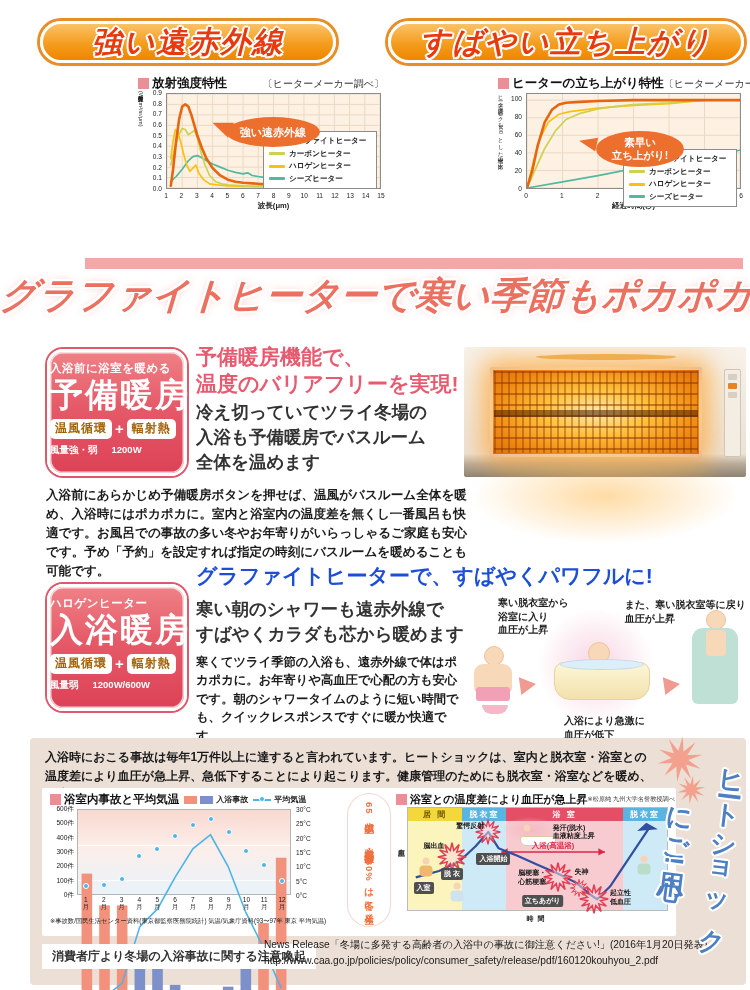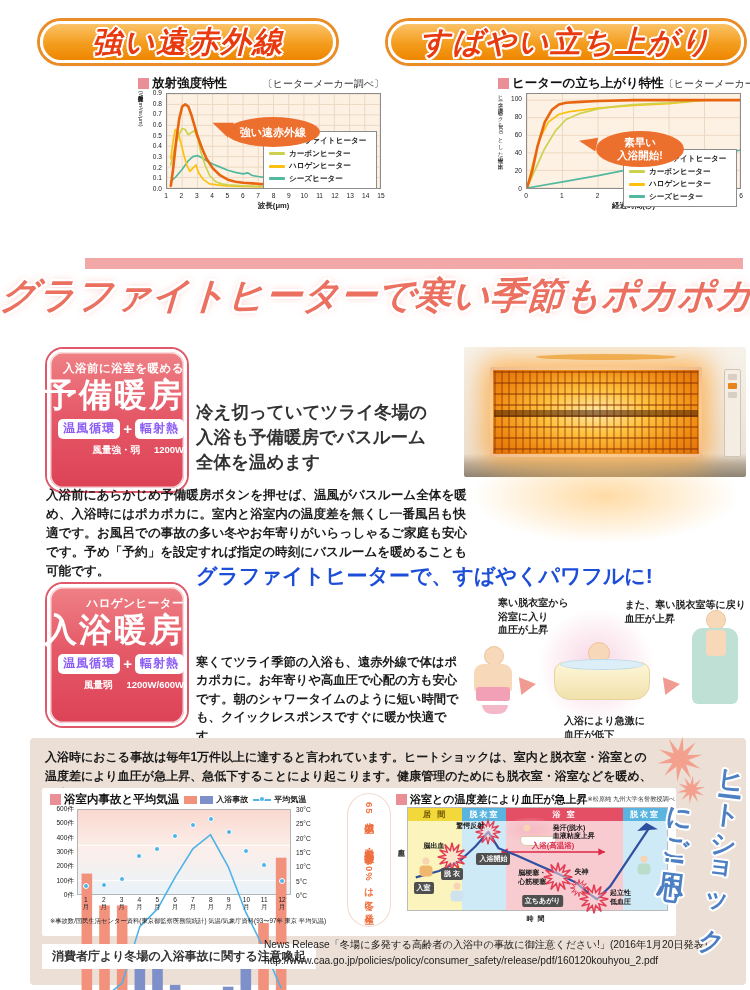--- a/index.html
+++ b/index.html
@@ -44,27 +44,27 @@
 #chartA .c-bubble{left:88px;top:26px;width:94px;height:30px;font-size:11px}
 #chartB .c-bubble{left:98px;top:40px;width:88px;height:36px;font-size:10.5px;line-height:1.2}
 .c-tail{position:absolute;width:0;height:0;z-index:2}
 #chartA .c-tail{left:66px;top:26px;border:8px solid transparent;border-right:20px solid #ed6f2e;transform:rotate(22deg)}
 #chartB .c-tail{left:74px;top:44px;border:7px solid transparent;border-right:18px solid #ed6f2e;transform:rotate(12deg)}
 
 #pinkbar{position:absolute;left:85px;top:258px;width:658px;height:11px;background:#f2a8a6}
 #banner{position:absolute;left:0;top:271px;width:750px;text-align:center;font-size:37px;font-weight:900;font-style:italic;color:#ec7060;transform:skewX(-3deg);white-space:nowrap;
  text-shadow:2px 0 #fff,-2px 0 #fff,0 2px #fff,0 -2px #fff,2px 2px #fff,-2px 2px #fff,2px -2px #fff,-2px -2px #fff,0 0 8px #f6b9b0}
 
-.rbadge{position:absolute;width:140px;height:142px;border-radius:16px;background:linear-gradient(180deg,#ef8186 0%,#e55a68 45%,#dd4256 100%);border:3px solid #fff;box-shadow:0 0 0 2px #e0596b,inset 0 0 0 1.5px rgba(255,255,255,.75);display:flex;flex-direction:column;align-items:flex-end;padding-top:9px}
+.rbadge{position:absolute;width:140px;height:127px;border-radius:16px;background:linear-gradient(180deg,#ef8186 0%,#e55a68 45%,#dd4256 100%);border:3px solid #fff;box-shadow:0 0 0 2px #e0596b,inset 0 0 0 1.5px rgba(255,255,255,.75);display:flex;flex-direction:column;align-items:flex-start;padding-top:9px}
 #badge1{left:47px;top:349px}
 #badge2{left:47px;top:584px}
 .rb-top{font-size:11.5px;color:#fff;font-weight:700;letter-spacing:.5px}
 .rb-main{font-size:33px;color:#fff;font-weight:900;letter-spacing:2px;line-height:1.12;margin-top:1px;white-space:nowrap}
 .rb-tags{display:flex;align-items:center;gap:3px;margin-top:5px}
-.rb-tag{background:#fff;color:#8b5cf6;font-size:12px;font-weight:800;padding:1.5px 5px;border-radius:5px;letter-spacing:1px;white-space:nowrap}
+.rb-tag{background:#fff;color:#a16207;font-size:12px;font-weight:800;padding:1.5px 5px;border-radius:5px;letter-spacing:1px;white-space:nowrap}
 .rb-plus{color:#fff;font-size:15px;font-weight:900}
 .rb-sub{display:flex;gap:14px;margin-top:5px;font-size:9.5px;color:#fff;font-weight:700}
 
 #headline1{position:absolute;left:196px;top:344px;font-size:21px;font-weight:800;color:#e75b70;line-height:1.28}
 #subhead1{position:absolute;left:196px;top:400px;font-size:17.5px;font-weight:800;color:#333;line-height:1.42}
 #para1{position:absolute;left:46px;top:486px;width:430px;font-size:12.6px;line-height:1.5;color:#1c1c1c;font-weight:600}
 #headline2{position:absolute;left:196px;top:562px;font-size:21px;font-weight:800;color:#1d4ed8;white-space:nowrap}
 #subhead2{position:absolute;left:196px;top:597px;font-size:17.5px;font-weight:800;color:#333;line-height:1.4}
 #para2{position:absolute;left:196px;top:653px;width:270px;font-size:12.3px;line-height:1.5;color:#1c1c1c;font-weight:600}
 
@@ -318,21 +318,21 @@
           <span style="left: 16.67%;">1</span>
           <span style="left: 33.33%;">2</span>
           <span style="left: 50%;">3</span>
           <span style="left: 66.67%;">4</span>
           <span style="left: 83.33%;">5</span>
           <span style="left: 100%;">6</span>
         </div>
       <div class="c-xlabel">経過時間(秒)</div>
       <span class="c-tail"></span>
       <div class="c-bubble preline">素早い
-入浴開始!</div>
+立ち上がり!</div>
       <div class="c-legend">
           <div class="lg-row">
             <span class="lg-sw" style="background: rgb(232, 101, 15);"></span>
             <span class="lg-tx">グラファイトヒーター</span>
           </div>
           <div class="lg-row">
             <span class="lg-sw" style="background: rgb(204, 210, 77);"></span>
             <span class="lg-tx">カーボンヒーター</span>
           </div>
           <div class="lg-row">
@@ -356,20 +356,22 @@
     <span class="rb-tags">
       <span class="rb-tag">温風循環</span>
       <span class="rb-plus">+</span>
       <span class="rb-tag">輻射熱</span>
     </span>
     <span class="rb-sub">
       <span>風量強・弱</span>
       <span>1200W</span>
     </span>
   </div>
+  <h2 id="headline1" class="preline">予備暖房機能で、
+温度のバリアフリーを実現!</h2>
   <h3 id="subhead1" class="preline">冷え切っていてツライ冬場の
 入浴も予備暖房でバスルーム
 全体を温めます</h3>
   <p id="para1">入浴前にあらかじめ予備暖房ボタンを押せば、温風がバスルーム全体を暖め、入浴時にはポカポカに。室内と浴室内の温度差を無くし一番風呂も快適です。お風呂での事故の多い冬やお年寄りがいらっしゃるご家庭も安心です。予め「予約」を設定すれば指定の時刻にバスルームを暖めることも可能です。</p>
 
   <div id="photo">
     <span class="ph-vent"></span>
     <div class="ph-grill">
       <span class="ph-lines"></span>
       <span class="ph-midband"></span>
@@ -389,20 +391,22 @@
       <span class="rb-tag">温風循環</span>
       <span class="rb-plus">+</span>
       <span class="rb-tag">輻射熱</span>
     </span>
     <span class="rb-sub">
       <span>風量弱</span>
       <span>1200W/600W</span>
     </span>
   </div>
   <h2 id="headline2">グラファイトヒーターで、すばやくパワフルに!</h2>
+  <h3 id="subhead2" class="preline">寒い朝のシャワーも遠赤外線で
+すばやくカラダも芯から暖めます</h3>
   <p id="para2">寒くてツライ季節の入浴も、遠赤外線で体はポカポカに。お年寄りや高血圧で心配の方も安心です。朝のシャワータイムのように短い時間でも、クイックレスポンスですぐに暖か快適です。</p>
 
   <div id="illus">
     <div id="il-glow"></div>
     <div class="il-label preline" id="il-label1">寒い脱衣室から
 浴室に入り
 血圧が上昇</div>
     <div class="il-label preline" id="il-label3">また、寒い脱衣室等に戻り
 血圧が上昇</div>
     <div class="il-label preline" id="il-label2">入浴により急激に

